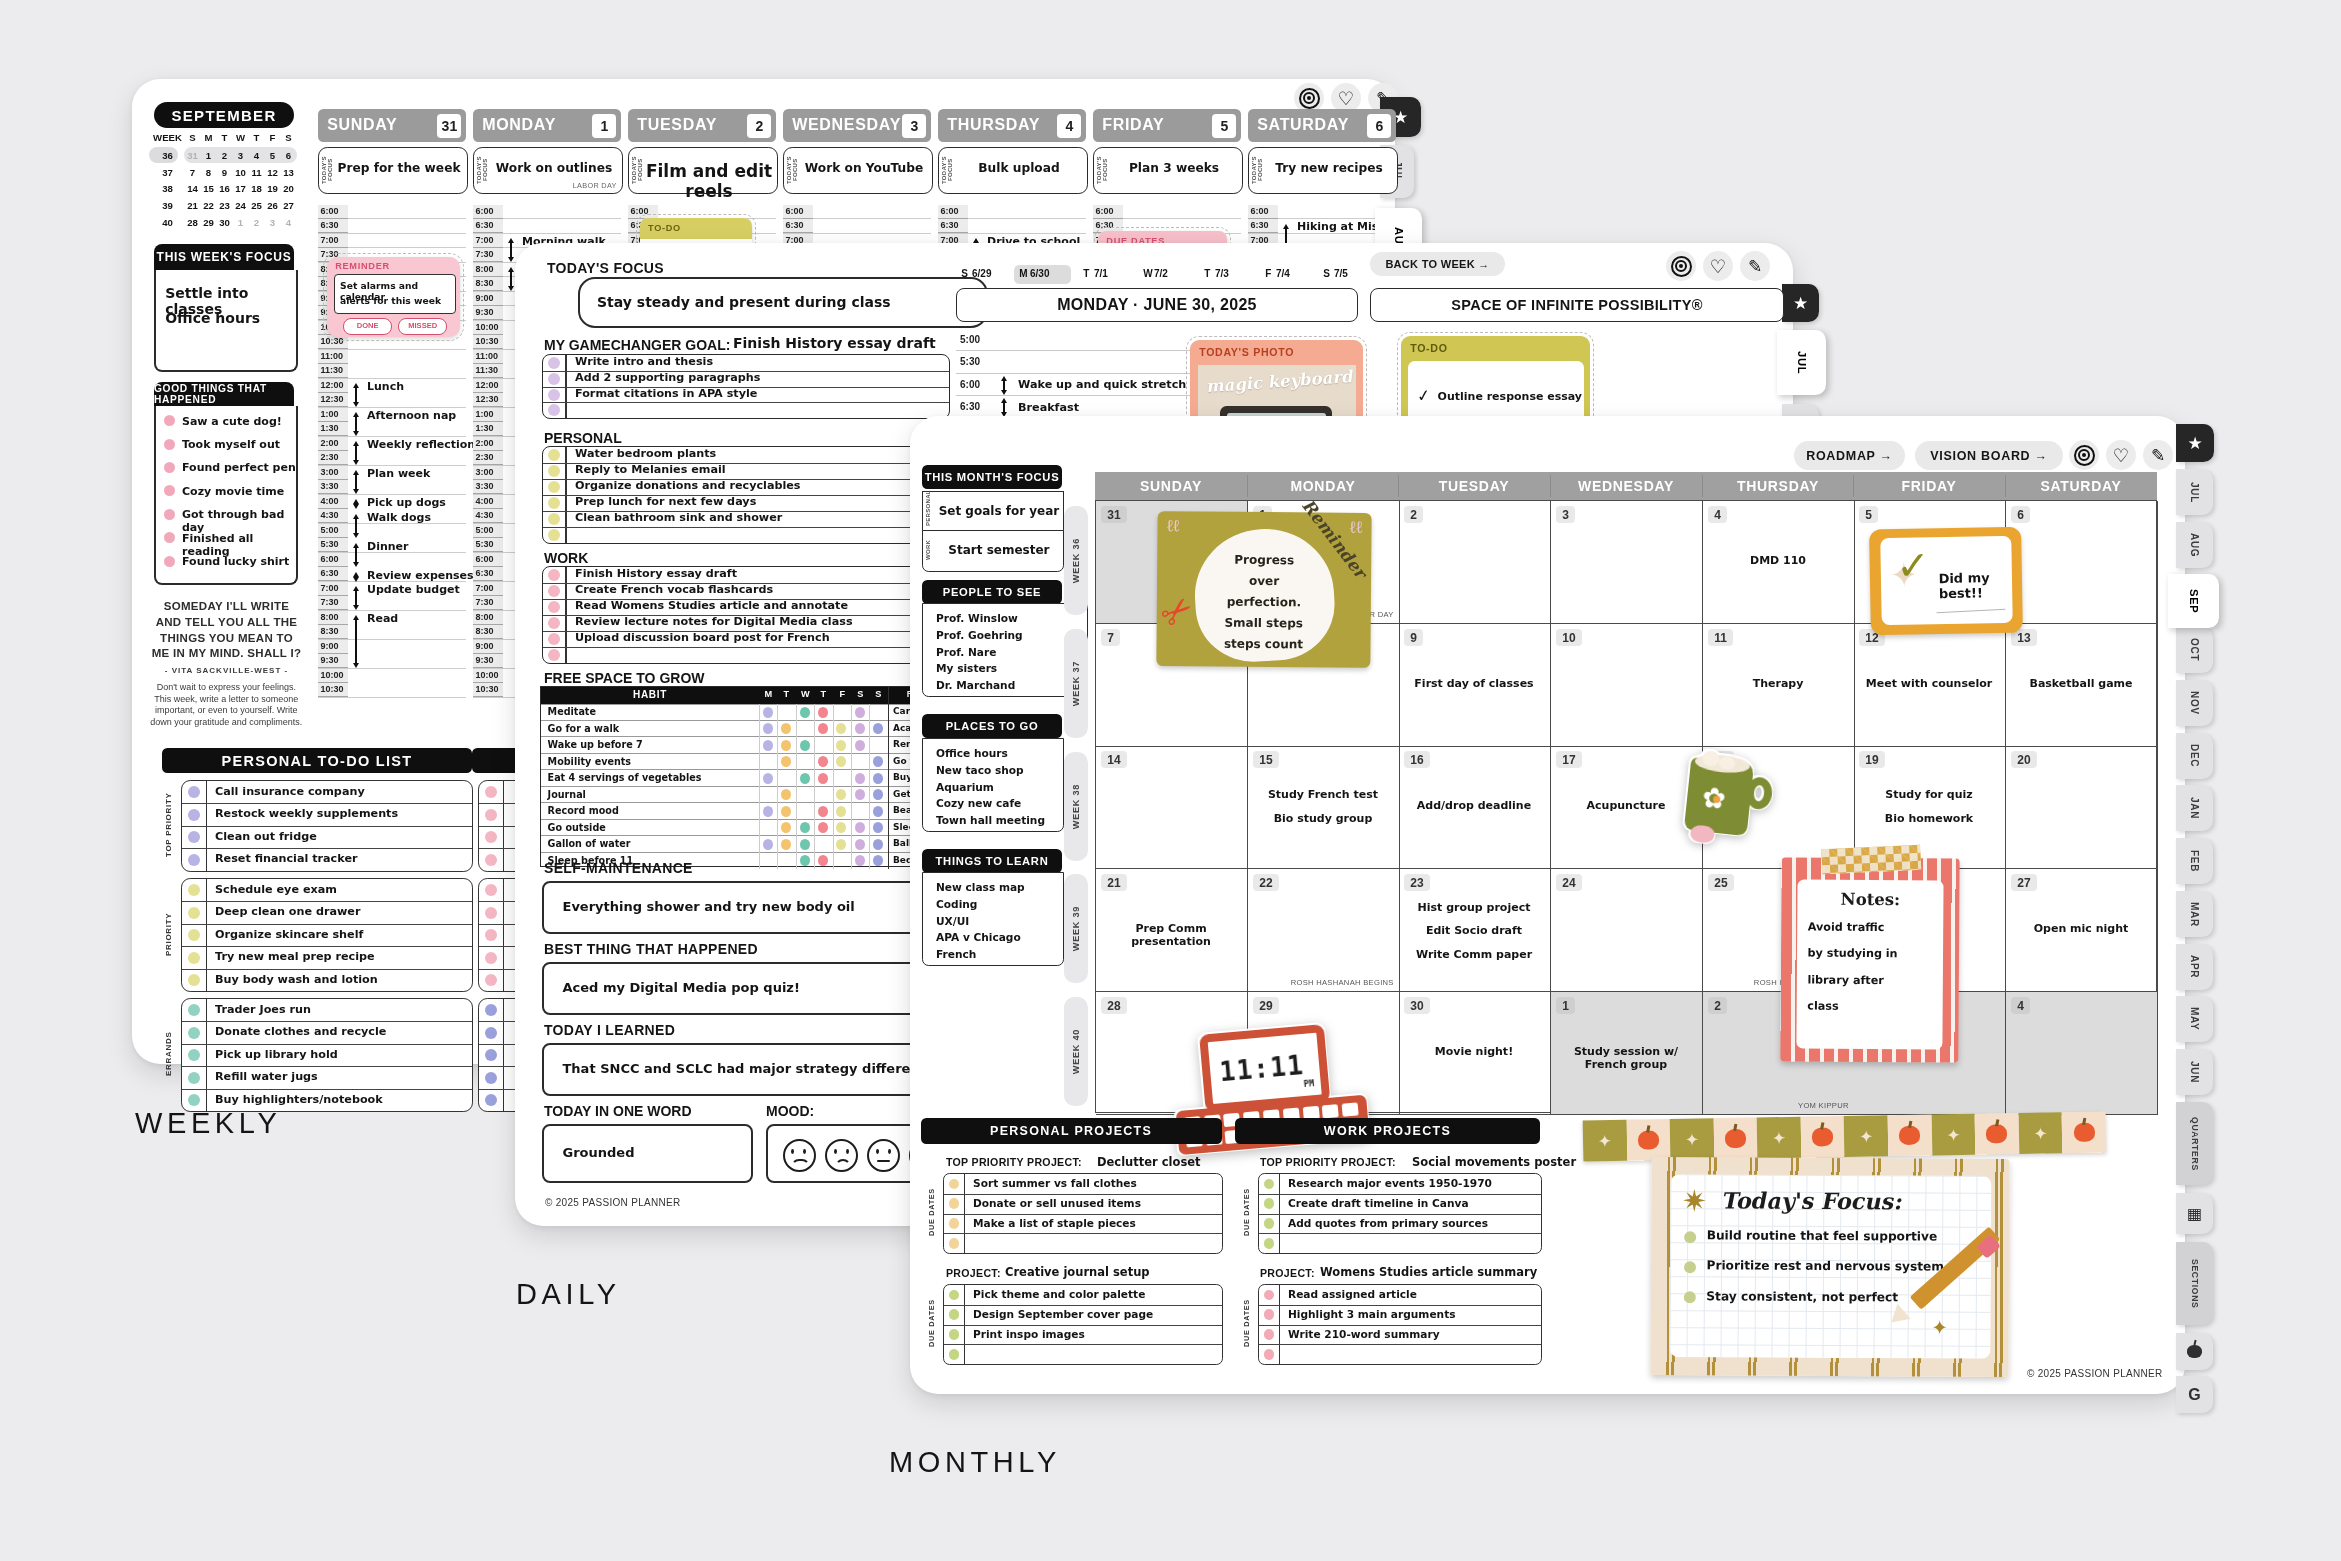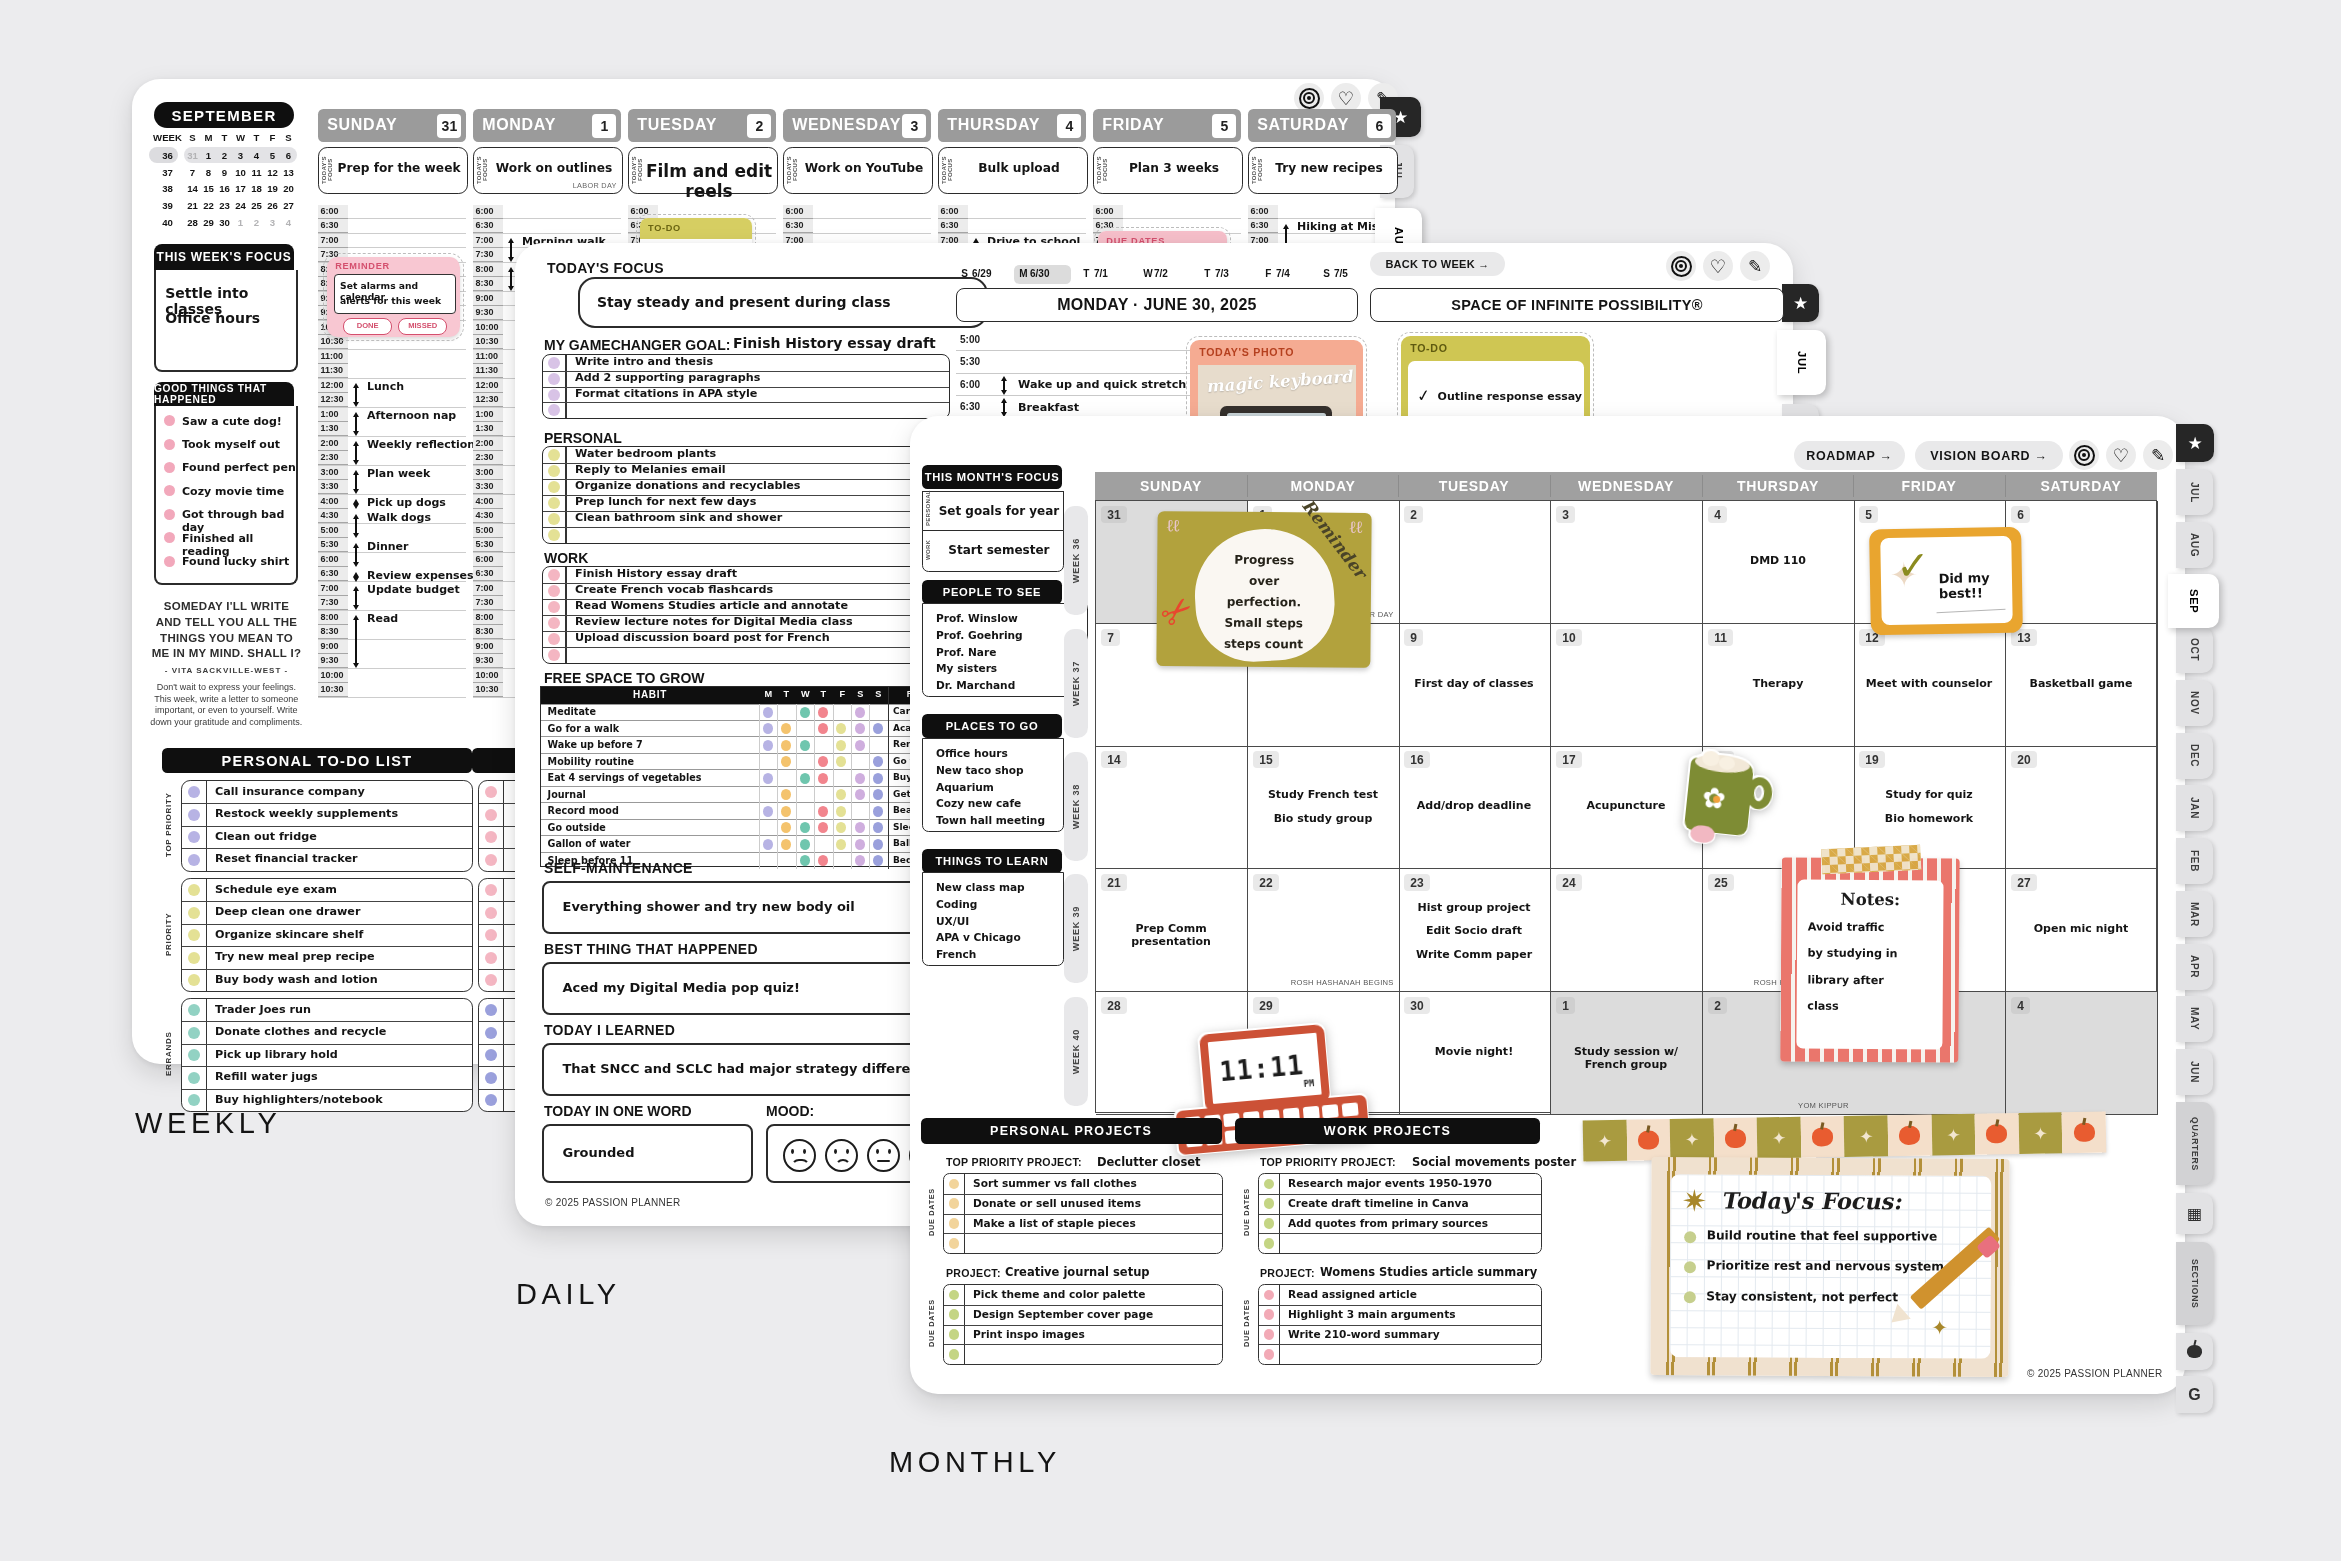--- a/index.html
+++ b/index.html
@@ -763,21 +763,21 @@
         <div class="dot" style="position: absolute; left: 259px; top: 53px; width: 10px; height: 10.6px; background: rgb(111, 198, 174);"></div>
         <div class="abs" style="position: absolute; left: 273px; top: 49px; width: 0.7px; height: 16.5px; background: rgb(204, 204, 204);"></div>
         <div class="abs" style="position: absolute; left: 292px; top: 49px; width: 0.7px; height: 16.5px; background: rgb(204, 204, 204);"></div>
         <div class="dot" style="position: absolute; left: 295px; top: 53px; width: 10px; height: 10.6px; background: rgb(228, 225, 149);"></div>
         <div class="abs" style="position: absolute; left: 310px; top: 49px; width: 0.7px; height: 16.5px; background: rgb(204, 204, 204);"></div>
         <div class="dot" style="position: absolute; left: 314px; top: 53px; width: 10px; height: 10.6px; background: rgb(207, 174, 222);"></div>
         <div class="abs" style="position: absolute; left: 328px; top: 49px; width: 0.7px; height: 16.5px; background: rgb(204, 204, 204);"></div>
         <div class="abs" style="position: absolute; left: 347px; top: 49px; width: 1.3px; height: 16.5px; background: rgb(51, 51, 51);"></div>
         <div class="hand" style="position: absolute; left: 352px; top: 52px; font-size: 9px; white-space: nowrap;">Rent</div>
         <div class="abs" style="position: absolute; left: 0px; top: 66px; width: 419px; height: 0.8px; background: rgb(153, 153, 153);"></div>
-        <div class="hand" style="position: absolute; left: 6.6px; top: 69px; font-size: 9.6px; white-space: nowrap;">Mobility routine</div>
+        <div class="hand" style="position: absolute; left: 6.6px; top: 69px; font-size: 9.6px; white-space: nowrap;">Mobility events</div>
         <div class="abs" style="position: absolute; left: 218px; top: 66px; width: 0.7px; height: 16.5px; background: rgb(204, 204, 204);"></div>
         <div class="abs" style="position: absolute; left: 236px; top: 66px; width: 0.7px; height: 16.5px; background: rgb(204, 204, 204);"></div>
         <div class="dot" style="position: absolute; left: 240px; top: 69px; width: 10px; height: 10.6px; background: rgb(244, 195, 109);"></div>
         <div class="abs" style="position: absolute; left: 255px; top: 66px; width: 0.7px; height: 16.5px; background: rgb(204, 204, 204);"></div>
         <div class="abs" style="position: absolute; left: 273px; top: 66px; width: 0.7px; height: 16.5px; background: rgb(204, 204, 204);"></div>
         <div class="dot" style="position: absolute; left: 277px; top: 69px; width: 10px; height: 10.6px; background: rgb(242, 133, 142);"></div>
         <div class="abs" style="position: absolute; left: 292px; top: 66px; width: 0.7px; height: 16.5px; background: rgb(204, 204, 204);"></div>
         <div class="dot" style="position: absolute; left: 295px; top: 69px; width: 10px; height: 10.6px; background: rgb(228, 225, 149);"></div>
         <div class="abs" style="position: absolute; left: 310px; top: 66px; width: 0.7px; height: 16.5px; background: rgb(204, 204, 204);"></div>
         <div class="abs" style="position: absolute; left: 328px; top: 66px; width: 0.7px; height: 16.5px; background: rgb(204, 204, 204);"></div>

